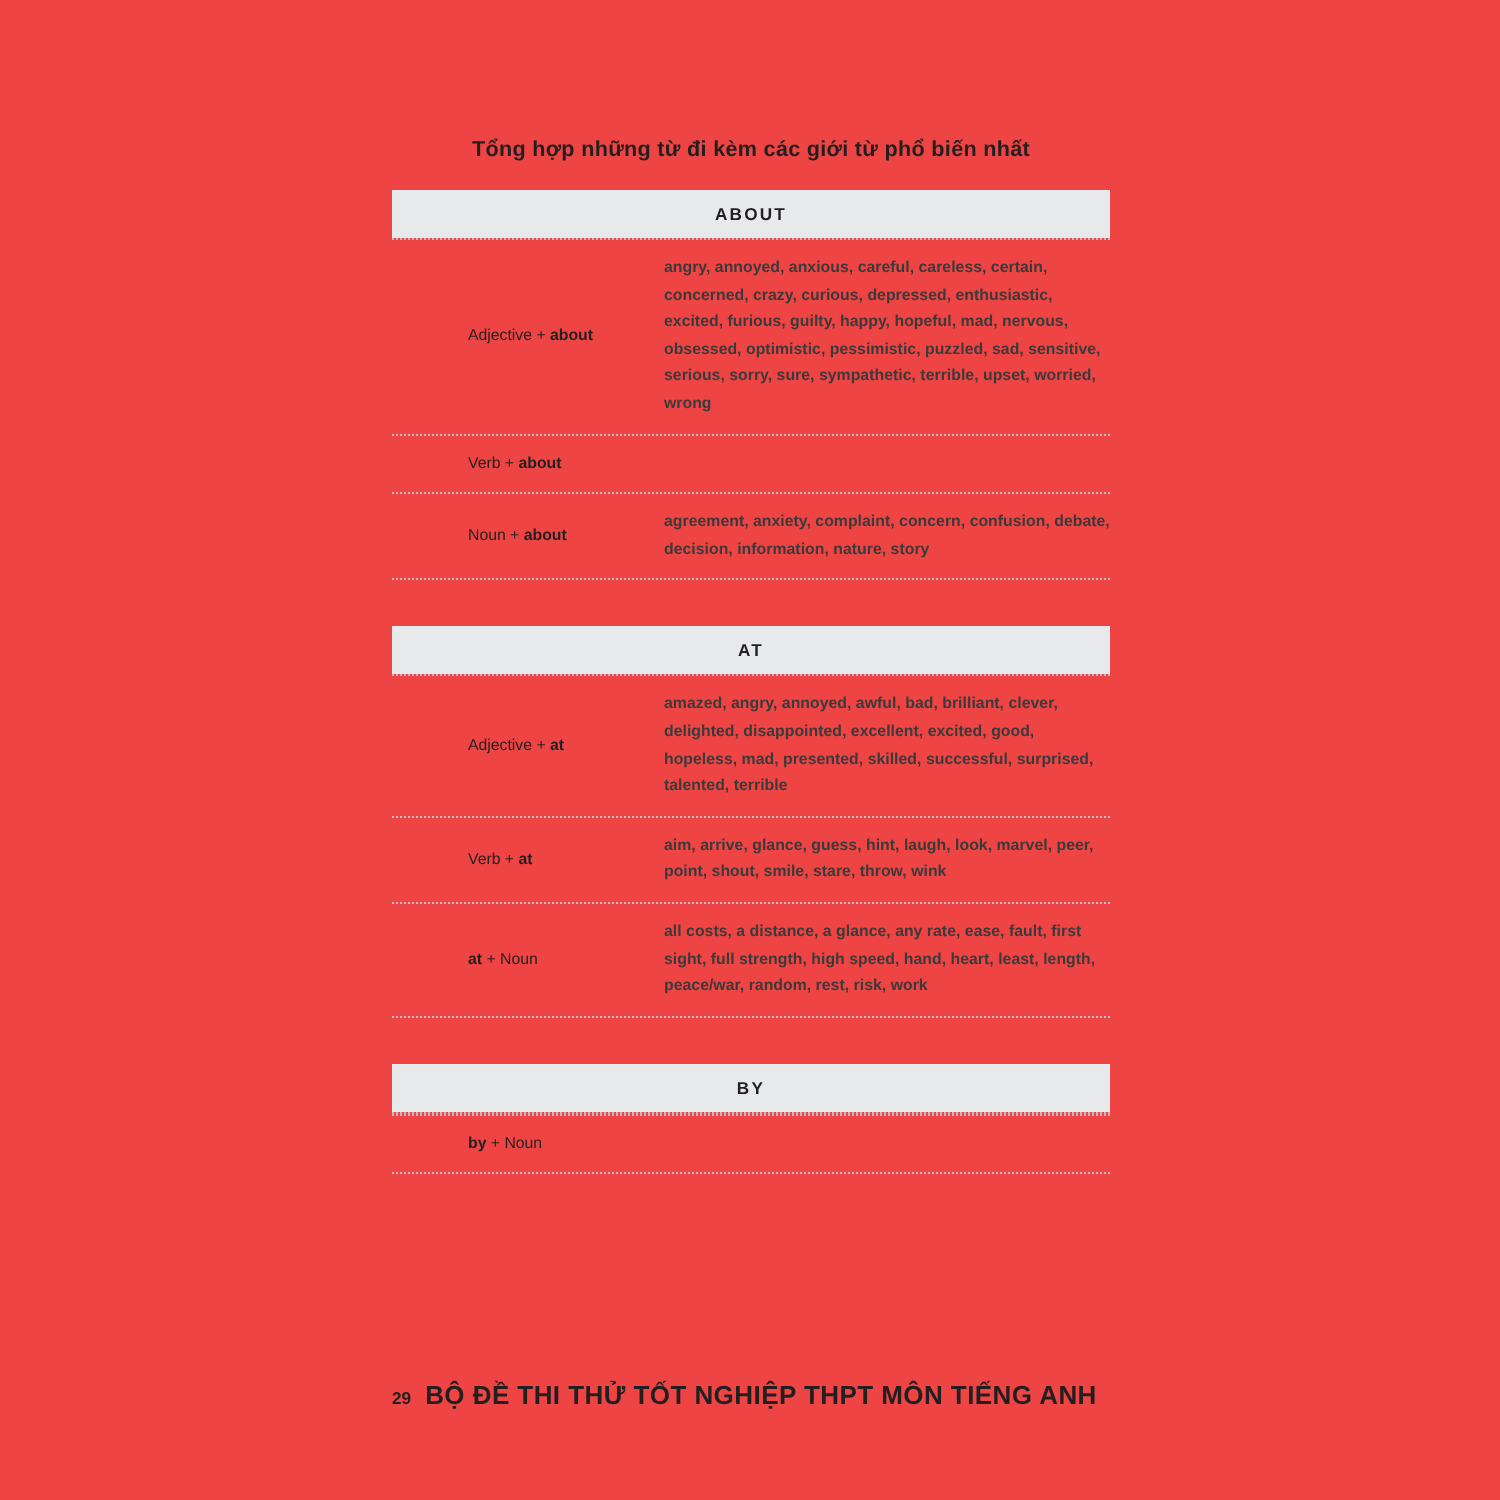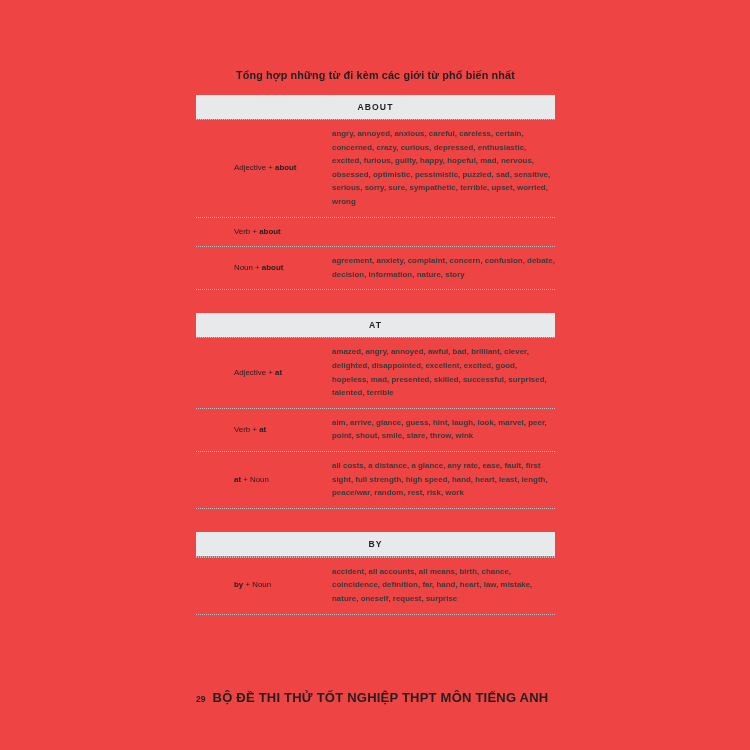--- a/index.html
+++ b/index.html
@@ -150,21 +150,20 @@
             <div class="row-words">all costs, a distance, a glance, any rate, ease, fault, first sight, full strength, high speed, hand, heart, least, length, peace/war, random, rest, risk, work</div>
           </div>
           <div class="rule"></div>
         </div>
         <div class="prep-section">
           <div class="section-head">BY</div>
           <div class="rule"></div>
           <div class="rule"></div>
           <div class="row">
             <div class="row-label"><span></span><b>by</b><span>  + Noun</span></div>
-            <div class="row-words">accident, all accounts, all means, birth, chance, coincidence, definition, far, hand, heart, law, mistake, nature, oneself, request, surprise</div>
           </div>
           <div class="rule"></div>
         </div>
       </div>
 
   </div>
 
   <div class="footer">
     <span class="footer-page">29</span>
     <span class="footer-text">BỘ ĐỀ THI THỬ TỐT NGHIỆP THPT MÔN TIẾNG ANH</span>

